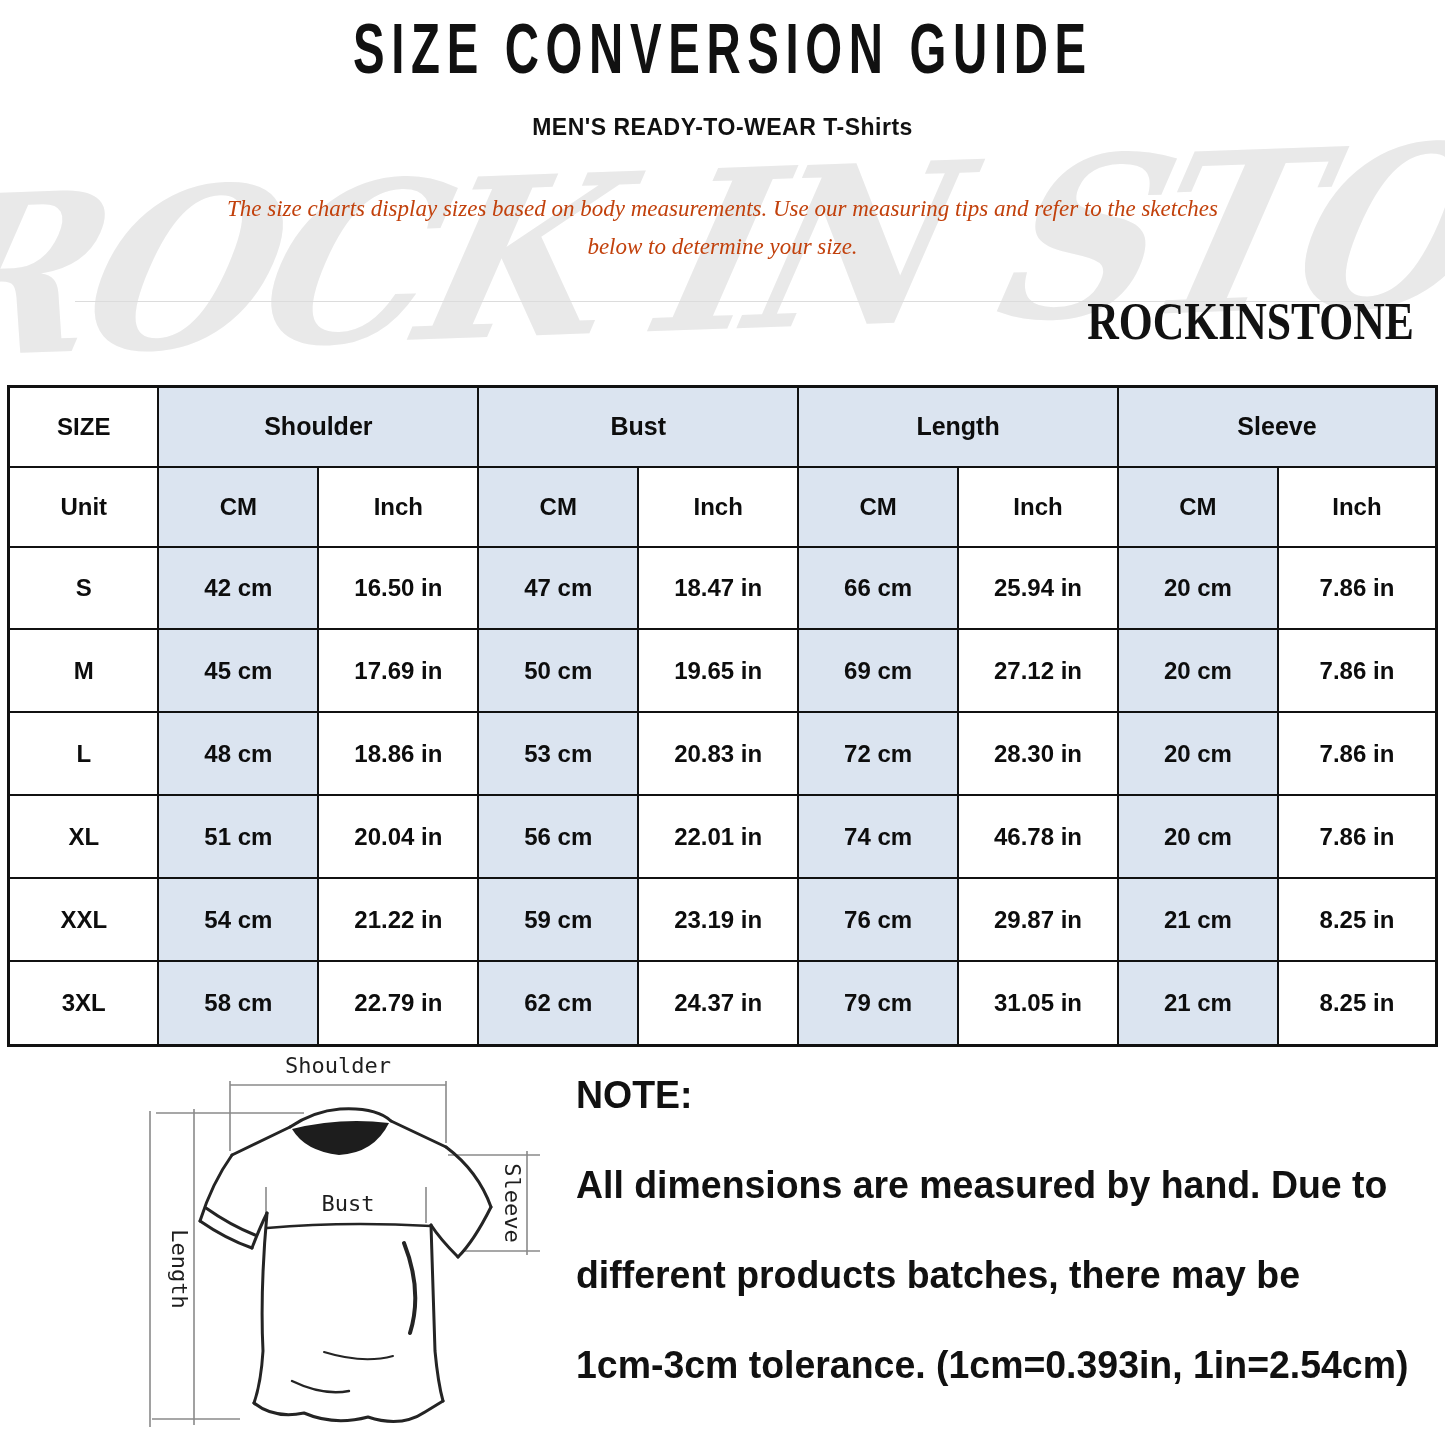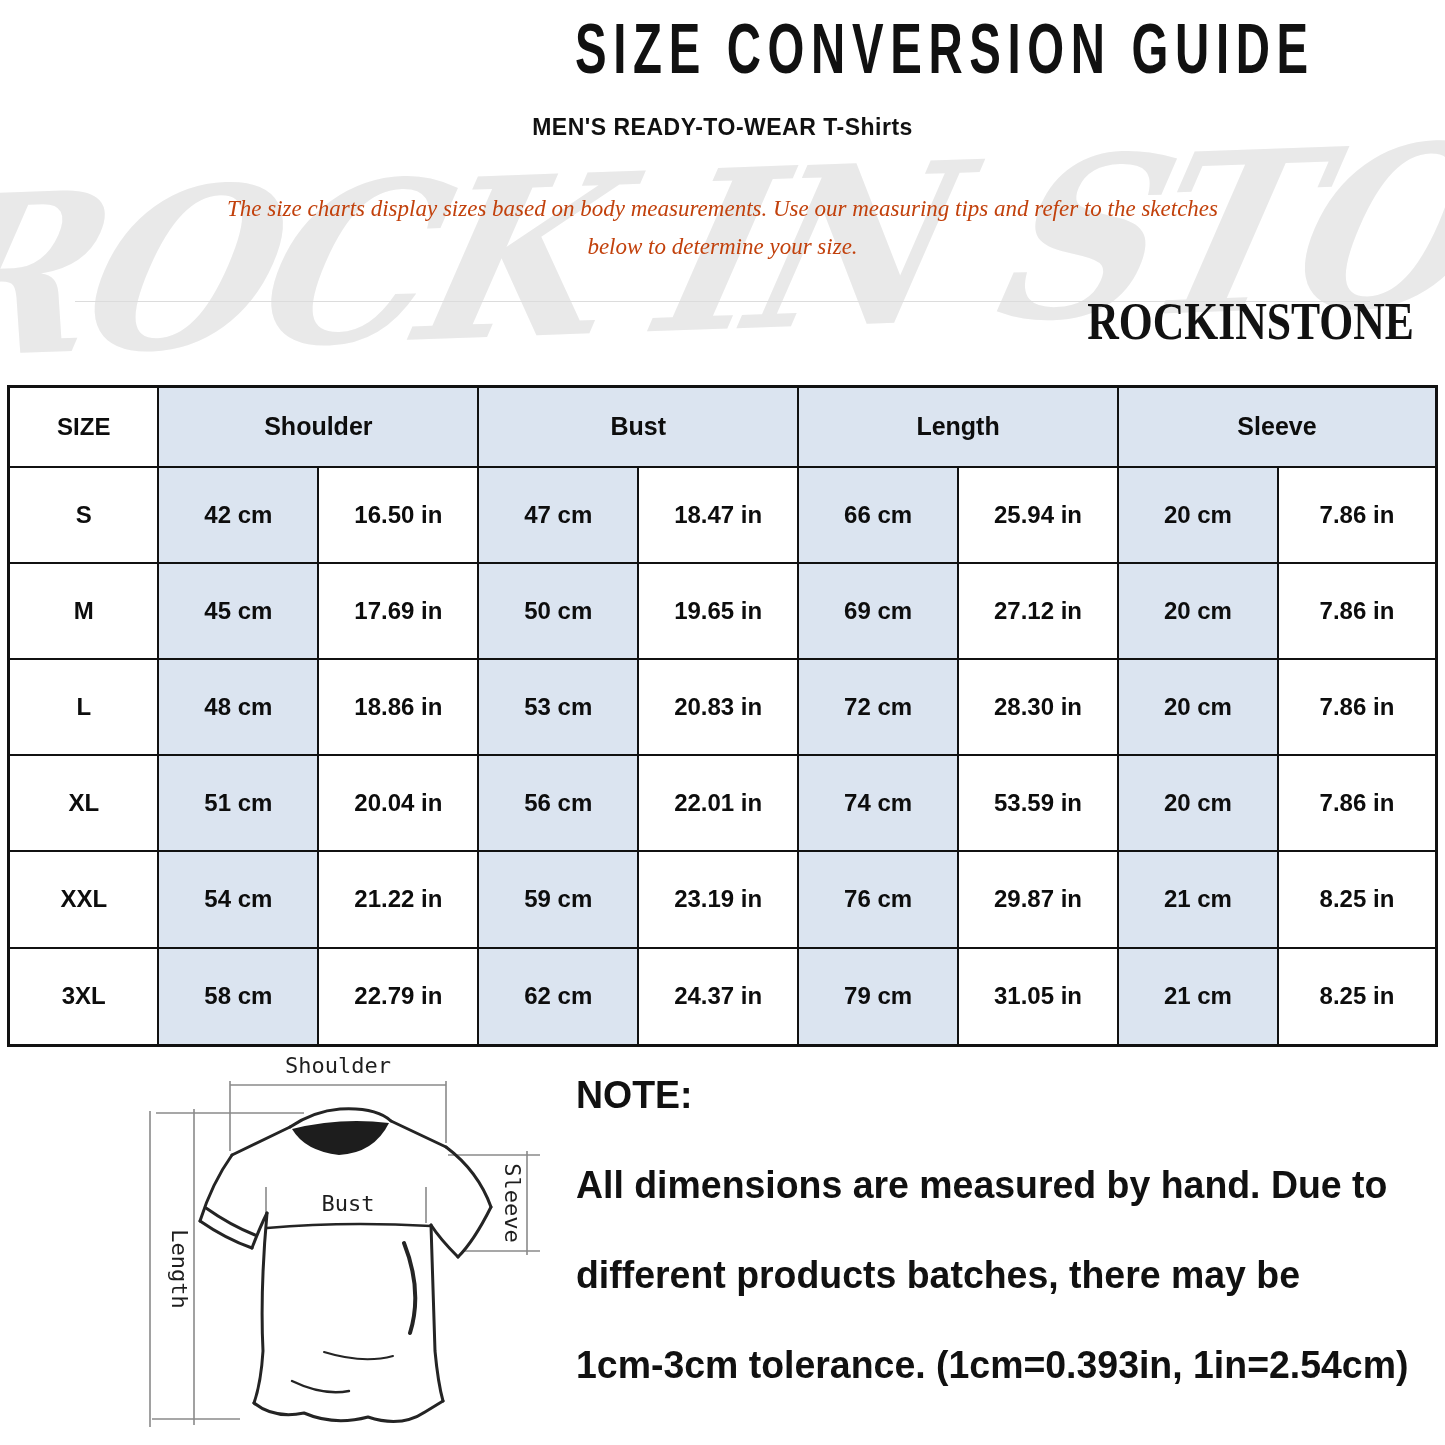--- a/index.html
+++ b/index.html
@@ -11,21 +11,21 @@
   
   .watermark {
     position:absolute; top:148px; left:-40px; width:1560px;
     font-family:"DejaVu Serif", serif; font-style:italic; font-weight:bold;
     font-size:212px; letter-spacing:-10px; white-space:nowrap;
     color:#e9e9e9; transform:skewX(-16deg) rotate(-2deg) scaleY(1.05);
     transform-origin:left top; pointer-events:none; z-index:0;
   }
   .content { position:relative; z-index:1; }
   
-  .title-wrap { position:absolute; top:8px; width:100%; text-align:right; }
+  .title-wrap { position:absolute; top:8px; width:100%; text-align:center; }
   .title {
     display:inline-block; font-weight:bold; font-size:64px; letter-spacing:9px;
     transform:scale(0.74,1.10); transform-origin:center top; white-space:nowrap;
   }
   .subtitle-wrap { position:absolute; top:114px; width:100%; text-align:center; }
   .subtitle { font-weight:bold; font-size:23px; letter-spacing:0.5px; }
   .desc-wrap {
     position:absolute; top:190px; width:100%; text-align:center;
     font-family:"Liberation Serif", serif; font-style:italic;
     font-size:23px; line-height:38px; color:#c2410c;
@@ -102,20 +102,31 @@
             <col style="width:11.1%">
         </colgroup>
         <tbody>
             <tr class="h-row">
           <td>SIZE</td>
           <td class="c-blue group-cell" colspan="2">Shoulder</td>
           <td class="c-blue group-cell" colspan="2">Bust</td>
           <td class="c-blue group-cell" colspan="2">Length</td>
           <td class="c-blue group-cell" colspan="2">Sleeve</td>
         </tr>
+        <tr class="h-row">
+          <td>Unit</td>
+          <td class="c-blue">CM</td>
+          <td>Inch</td>
+          <td class="c-blue">CM</td>
+          <td>Inch</td>
+          <td class="c-blue">CM</td>
+          <td>Inch</td>
+          <td class="c-blue">CM</td>
+          <td>Inch</td>
+        </tr>
         <tr>
           <td>S</td>
           <td class="c-blue">42 cm</td>
           <td>16.50 in</td>
           <td class="c-blue">47 cm</td>
           <td>18.47 in</td>
           <td class="c-blue">66 cm</td>
           <td>25.94 in</td>
           <td class="c-blue">20 cm</td>
           <td>7.86 in</td>
@@ -142,21 +153,21 @@
           <td class="c-blue">20 cm</td>
           <td>7.86 in</td>
         </tr>
         <tr>
           <td>XL</td>
           <td class="c-blue">51 cm</td>
           <td>20.04 in</td>
           <td class="c-blue">56 cm</td>
           <td>22.01 in</td>
           <td class="c-blue">74 cm</td>
-          <td>53.59 in</td>
+          <td>46.78 in</td>
           <td class="c-blue">20 cm</td>
           <td>7.86 in</td>
         </tr>
         <tr>
           <td>XXL</td>
           <td class="c-blue">54 cm</td>
           <td>21.22 in</td>
           <td class="c-blue">59 cm</td>
           <td>23.19 in</td>
           <td class="c-blue">76 cm</td>

